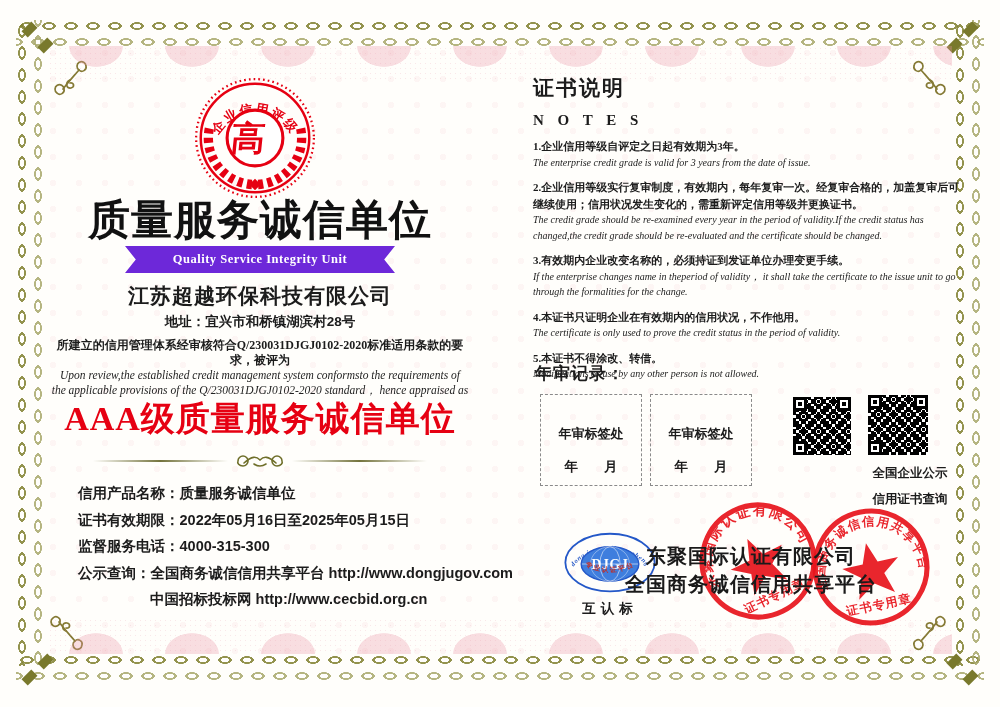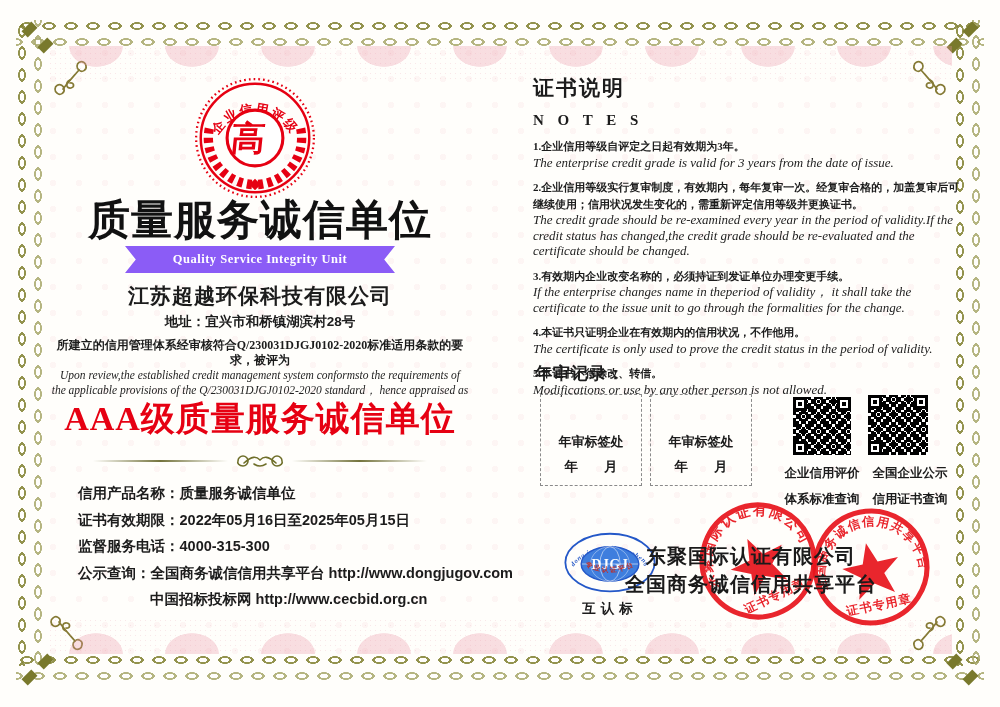--- a/index.html
+++ b/index.html
@@ -32,21 +32,21 @@
   .band.bot{top:618px;background-image:
       radial-gradient(ellipse 44px 34px at 50% 100%,rgba(233,148,165,.30) 0 60%,rgba(233,148,165,0) 62%),
       radial-gradient(rgba(228,130,150,.18) 16%,transparent 17%);
       background-size:96px 36px,5px 5px;background-repeat:repeat-x,repeat;}
 
   
   .leftcol{position:absolute;left:45px;top:70px;width:430px;text-align:center;}
   .medal{position:absolute;left:148px;top:6px;width:124px;height:124px;}
   .cert-title{position:absolute;left:0;top:122px;width:430px;font-size:42px;font-weight:bold;
       letter-spacing:1px;font-family:"Liberation Serif",serif;color:#111;}
-  .ribbon{position:absolute;left:80px;top:176px;width:270px;height:27px;background:#8b5cf6;
+  .ribbon{position:absolute;left:80px;top:176px;width:270px;height:27px;background:#6d28d9;
       clip-path:polygon(0 0,100% 0,96% 50%,100% 100%,0 100%,4% 50%);
       display:flex;align-items:center;justify-content:center;}
   .ribbon span{color:#fff;font-size:12.5px;font-weight:bold;letter-spacing:.5px;}
   .company{position:absolute;left:0;top:212px;width:430px;font-size:21px;font-weight:bold;
       font-family:"Liberation Sans",sans-serif;letter-spacing:1px;}
   .address{position:absolute;left:0;top:243px;width:430px;font-size:13.5px;font-weight:bold;
       font-family:"Liberation Sans",sans-serif;}
   .appraisal{position:absolute;left:0;top:268px;width:430px;}
   .appraisal .zh{font-size:12px;font-weight:bold;line-height:15px;}
   .appraisal .en{font-size:11.5px;font-style:italic;line-height:15px;color:#222;}
@@ -59,26 +59,26 @@
   .fieldline .lab{font-family:Liberation Mono, monospace;}
   .fieldline .val{font-family:"Liberation Sans",sans-serif;}
   .fieldline.indent{padding-left:72px;}
 
   
   .rightcol{position:absolute;left:533px;top:74px;width:434px;}
   .notes-zh{font-size:21px;font-weight:bold;font-family:"Liberation Sans",sans-serif;letter-spacing:2px;}
   .notes-en{font-size:15px;font-weight:bold;letter-spacing:5px;margin-top:10px;}
   .note-item{margin-top:9px;}
   .note-item .zh{font-size:11px;font-weight:bold;line-height:16.5px;}
-  .note-item .en{font-size:13px;font-style:italic;line-height:15.5px;color:#222;}
+  .note-item .en{font-size:10px;font-style:italic;line-height:15.5px;color:#222;}
   .ar-title{position:absolute;left:535px;top:362px;font-size:17px;font-weight:bold;
       font-family:"Liberation Sans",sans-serif;letter-spacing:1px;}
   .ar-box{position:absolute;top:394px;width:100px;height:90px;border:1px dashed #8a8a8a;
       display:flex;flex-direction:column;align-items:center;}
-  .ar-box .lab{margin-top:38px;font-size:13px;font-weight:bold;}
+  .ar-box .lab{margin-top:30px;font-size:13px;font-weight:bold;}
   .ar-box .ym{margin-top:auto;margin-bottom:9px;font-size:13.5px;font-weight:bold;display:flex;gap:26px;}
   .qr{position:absolute;width:58px;height:58px;background-color:#fff;
       background-image:repeating-conic-gradient(#000 0 25%,transparent 0 50%),
                        repeating-conic-gradient(#000 0 25%,transparent 0 50%);
       background-size:6px 6px,10px 10px;background-position:0 0,3px 2px;}
   .qr .f{position:absolute;width:14px;height:14px;border:3px solid #000;background:#fff;box-sizing:border-box;}
   .qr .f::after{content:"";position:absolute;inset:2px;background:#000;}
   .qr .f.tl{left:0;top:0;} .qr .f.tr{right:0;top:0;} .qr .f.bl{left:0;bottom:0;}
   .qr-cap{position:absolute;width:96px;text-align:center;font-size:12.5px;font-weight:bold;line-height:26px;}
 
@@ -241,24 +241,20 @@
 
   <div class="qr" style="left:793px;top:397px;">
     <div class="f tl"></div>
       <div class="f tr"></div>
       <div class="f bl"></div>
   </div>
   <div class="qr" style="left:868px;top:395px;width:60px;height:60px;">
     <div class="f tl"></div>
       <div class="f tr"></div>
       <div class="f bl"></div>
-  </div>
-  <div class="qr-cap" style="left:774px;top:460px;">
-    <div>企业信用评价</div>
-    <div>体系标准查询</div>
   </div>
   <div class="qr-cap" style="left:862px;top:460px;">
     <div>全国企业公示</div>
     <div>信用证书查询</div>
   </div>
 
   <svg class="djgj" viewBox="0 0 150 100">
     <ellipse cx="75" cy="48" rx="62" ry="40" fill="none" stroke="#2458c8" stroke-width="2.5"></ellipse>
     <defs>
       <path id="djgjTop" d="M20,62 A57,42 0 0 1 130,62"></path>

